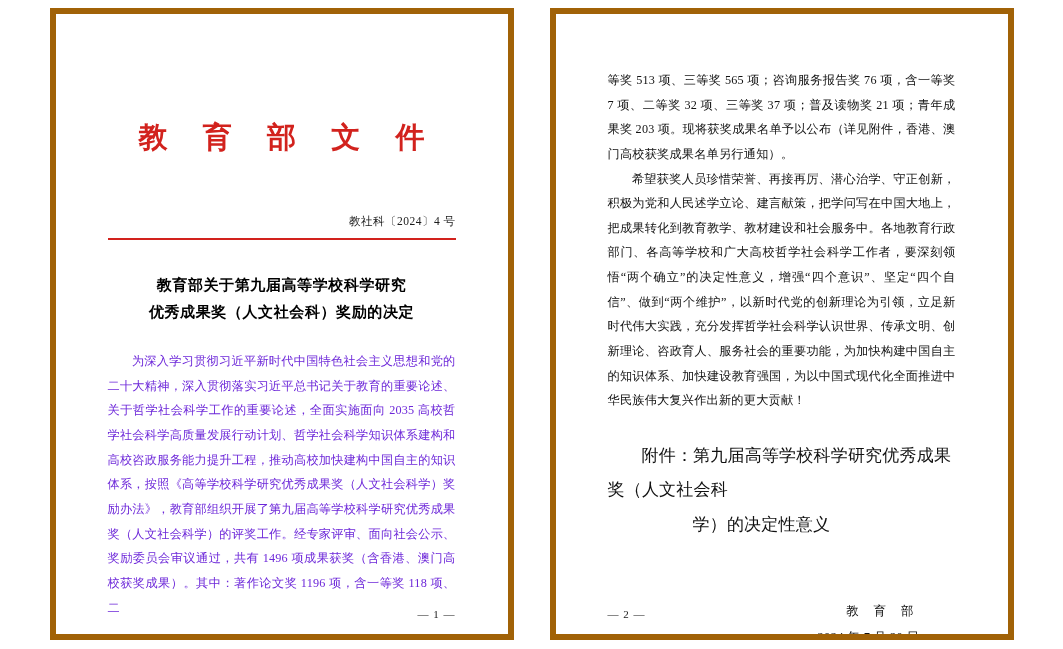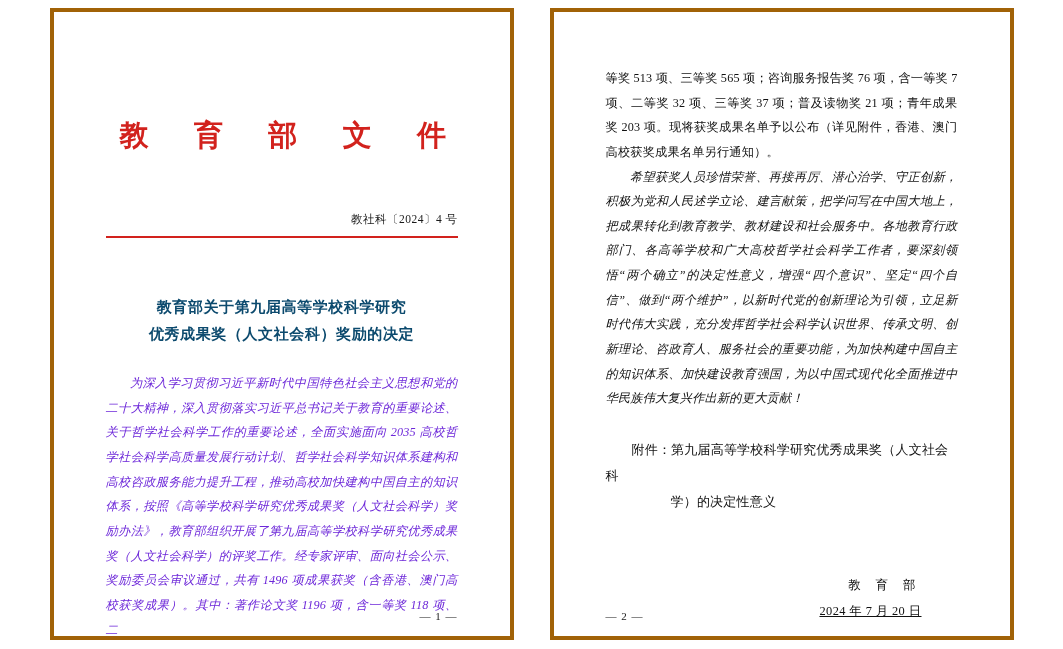--- a/index.html
+++ b/index.html
@@ -22,37 +22,37 @@
     gap: 36px;
     padding-top: 8px;
     box-sizing: border-box;
     background: #ffffff;
   }
   .page {
     position: relative;
     width: 464px;
     height: 632px;
     background: #ffffff;
-    border: 4px solid #a16207;
+    border: 6px solid #a16207;
     box-sizing: border-box;
     overflow: hidden;
   }
   .page-inner {
     position: absolute;
     left: 52px;
     right: 52px;
     top: 22px;
     bottom: 18px;
   }
 
   
   .masthead {
     text-align: center;
     color: #d2221d;
-    font-family: Liberation Mono, monospace;
+    font-family: Liberation Serif, serif;
     font-weight: bold;
     font-size: 29px;
     letter-spacing: 14px;
     padding-left: 14px;
     margin-top: 82px;
     white-space: nowrap;
   }
   .doc-number {
     margin-top: 56px;
     text-align: right;
@@ -60,39 +60,39 @@
     color: #1a1a1a;
     letter-spacing: 0.5px;
   }
   .red-rule {
     margin-top: 9px;
     height: 1.6px;
     background: #d2221d;
     width: 100%;
   }
   .title-block {
-    margin-top: 56px;
+    margin-top: 32px;
     text-align: center;
     font-family: "DejaVu Serif", serif;
     font-weight: bold;
     font-size: 15px;
     line-height: 1.85;
-    color: #0c4a6e;
+    color: #000000;
     letter-spacing: 0.6px;
   }
   .body-text {
     margin-top: 22px;
     font-size: 12.2px;
     line-height: 2.02;
     color: #6d28d9;
     text-align: justify;
     text-justify: inter-ideograph;
     letter-spacing: 0.2px;
   }
-  .indent2 { text-indent: 2em; font-style: italic; }
+  .indent2 { text-indent: 2em; }
   .page-folio {
     position: absolute;
     bottom: 14px;
     font-size: 11px;
     color: #1a1a1a;
     letter-spacing: 1px;
   }
   .folio-right { right: 52px; }
   .folio-left { left: 52px; }
 
@@ -101,21 +101,21 @@
     margin-top: 32px;
     font-size: 12.2px;
     line-height: 2.02;
     color: #111111;
     text-align: justify;
     text-justify: inter-ideograph;
     letter-spacing: 0.2px;
   }
   .attachment {
     margin-top: 26px;
-    font-size: 13px;
+    font-size: 17px;
     line-height: 2.02;
     color: #111111;
     text-indent: 2em;
     letter-spacing: 0.2px;
   }
   .attachment .cont {
     display: block;
     text-indent: 5em;
   }
   .signature {

